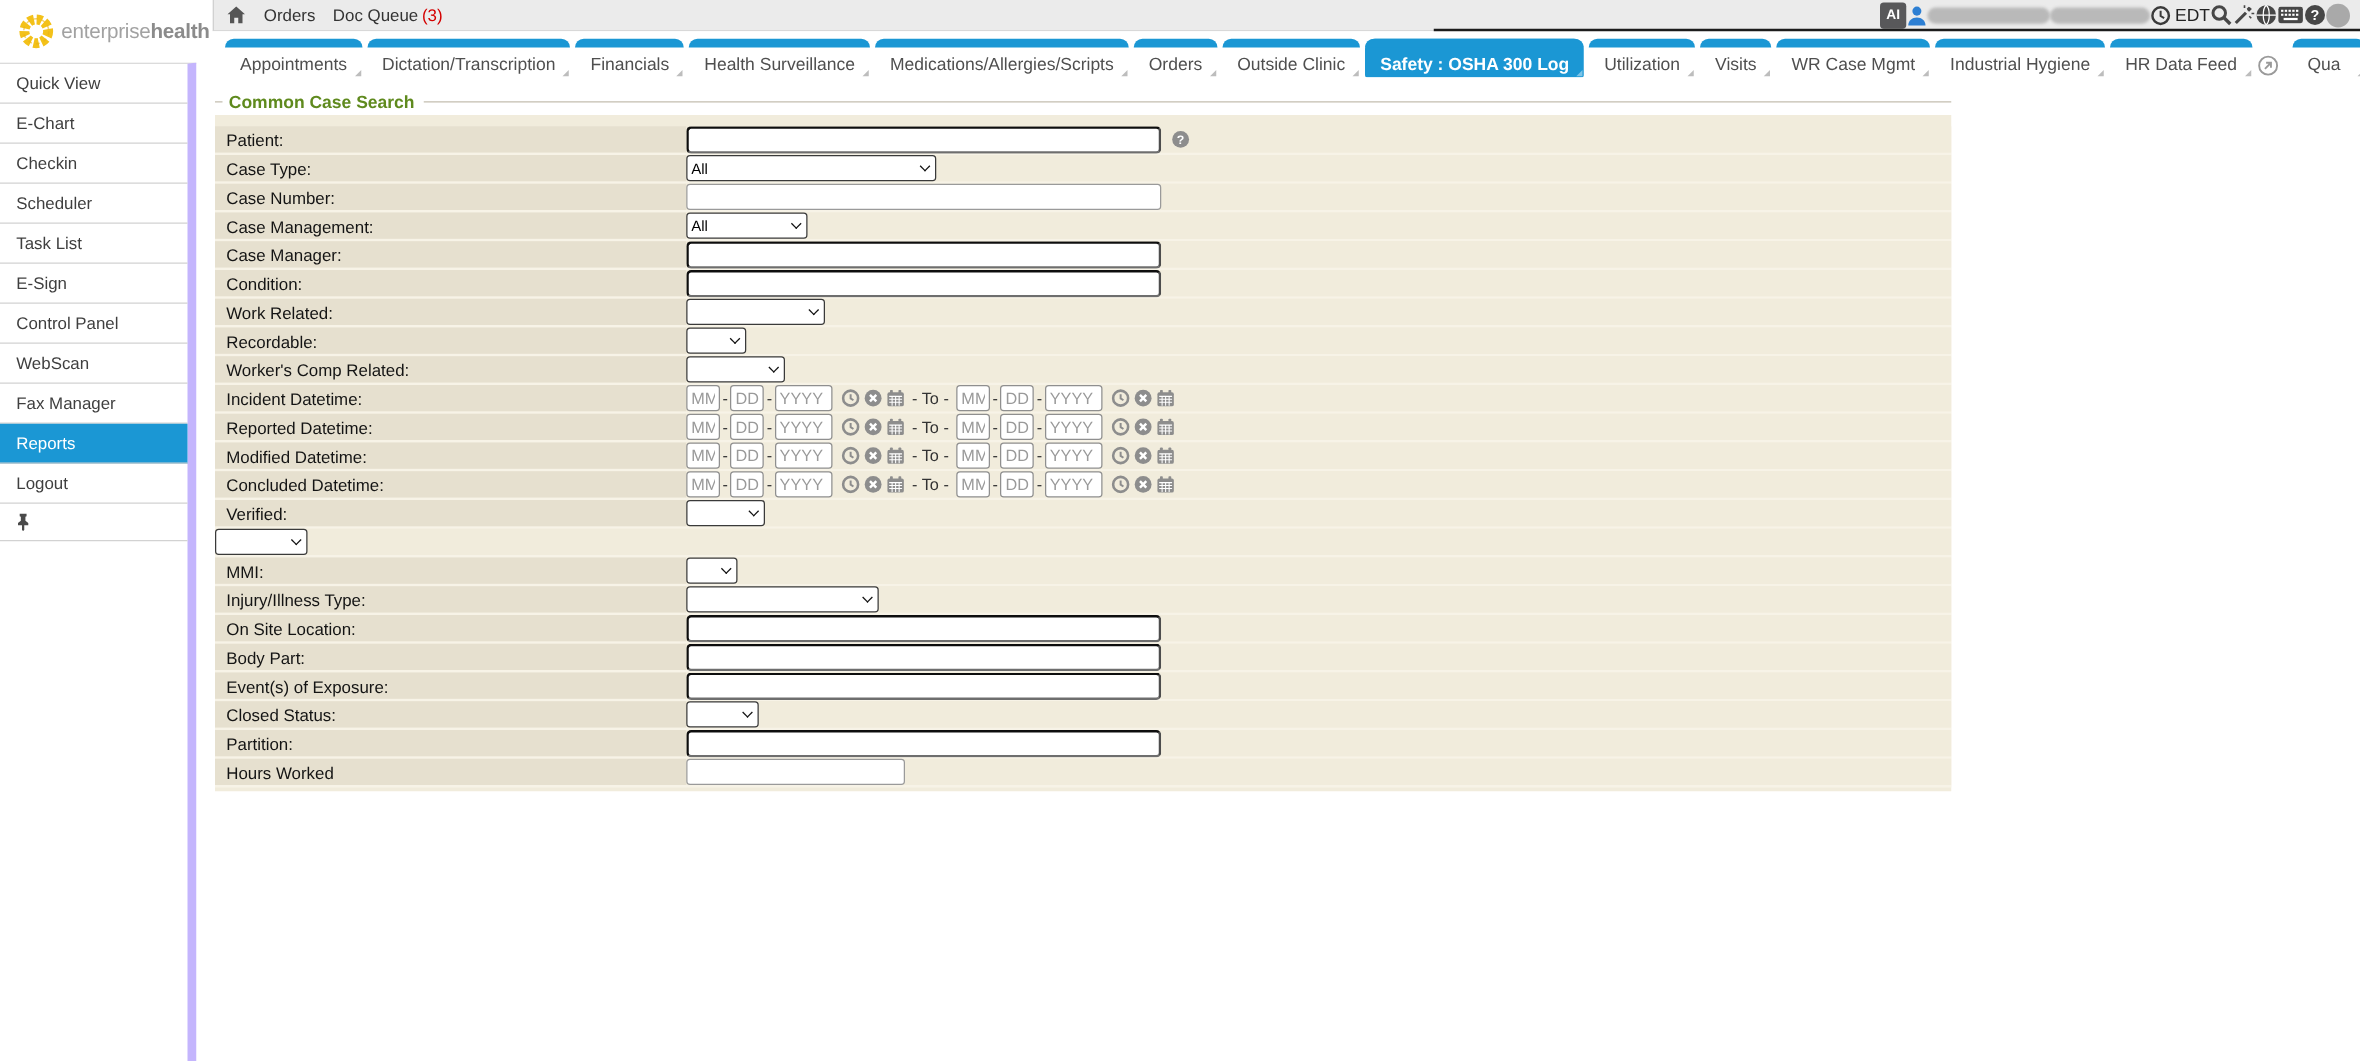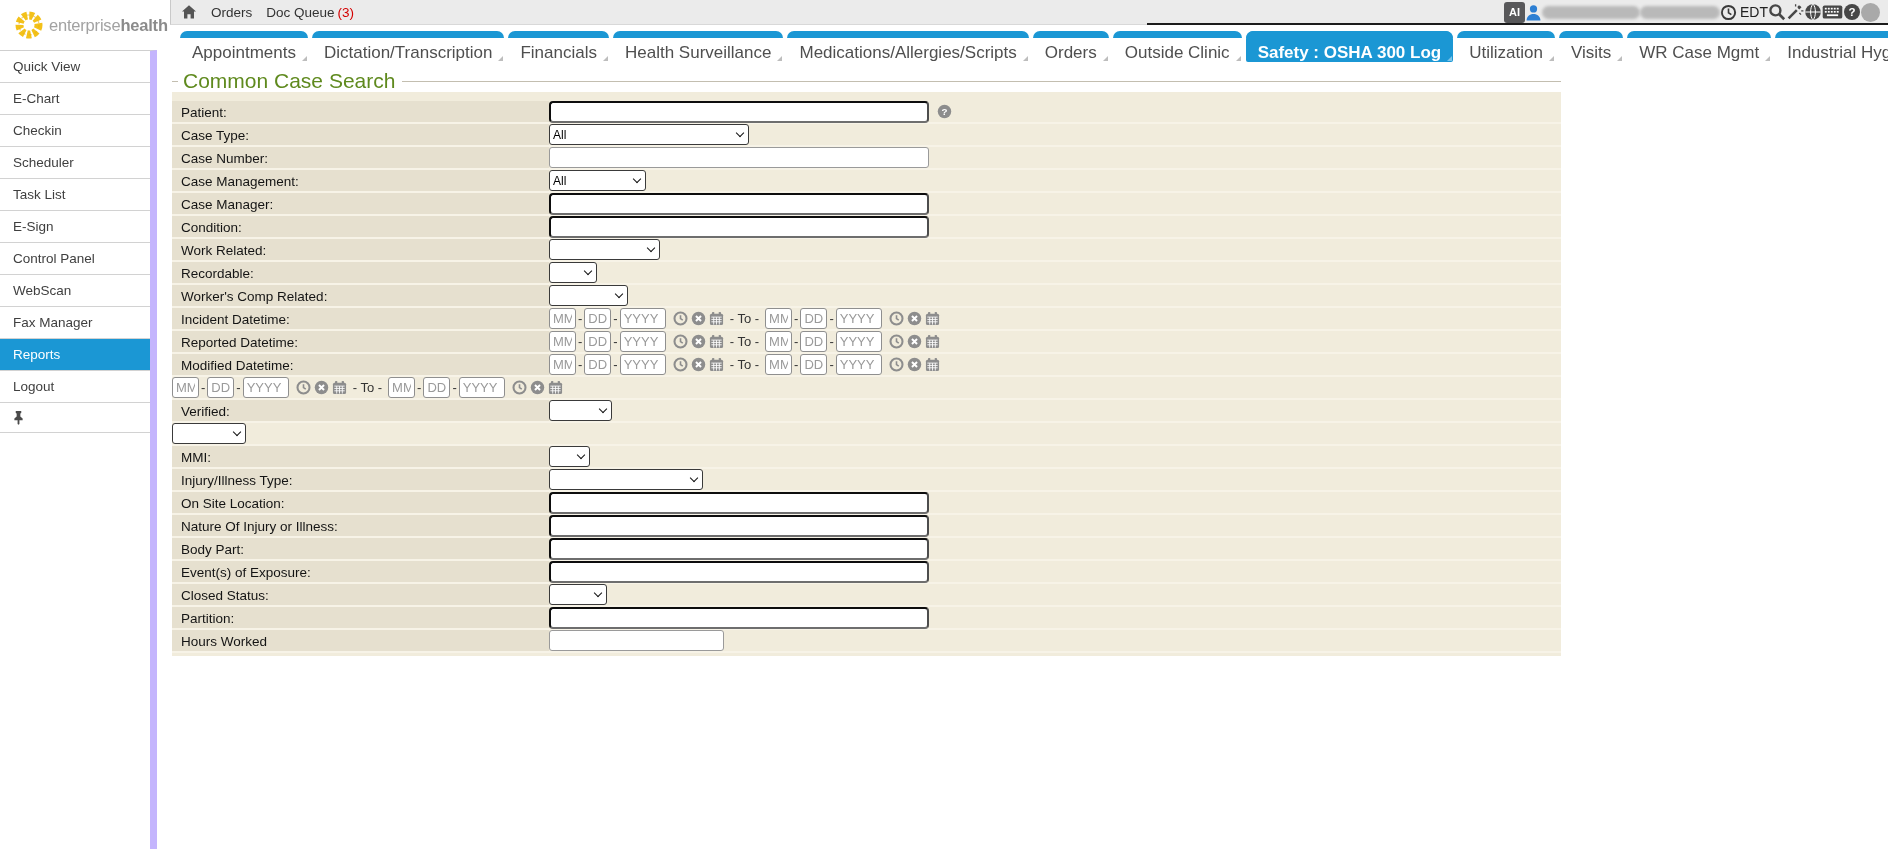--- a/index.html
+++ b/index.html
@@ -23,21 +23,21 @@
   .redact{display:inline-block;height:13px;border-radius:7px;background:#b9b9b9;filter:blur(1.4px);}
   .r1{width:98px;} .r2{width:80px;}
   .tz{display:inline-flex;align-items:center;gap:3px;color:#222;font-size:14px;}
   .avatar-circle{width:19px;height:19px;border-radius:50%;background:#a9a9a9;display:inline-block;}
   .ic{display:inline-flex;align-items:center;}
 
   
   .tabbar{position:absolute;left:170px;top:25px;right:0;height:37px;background:#fff;
     display:flex;align-items:flex-start;padding:6px 6px 0 10px;gap:4px;overflow:hidden;}
   .tab{position:relative;height:31px;padding:12px 12px 0;background:#fff;border-radius:8px 8px 2px 2px;
-    font-size:17px;color:#4f4f4f;white-space:nowrap;cursor:pointer;flex:0 0 auto;}
+    font-size:14px;color:#4f4f4f;white-space:nowrap;cursor:pointer;flex:0 0 auto;}
   .tab::before{content:'';position:absolute;top:0;left:0;right:0;height:7px;background:#1b97d4;
     border-radius:8px 8px 0 0;}
   .tab::after{content:'';position:absolute;right:1px;bottom:1px;width:0;height:0;border-style:solid;
     border-width:0 0 5px 5px;border-color:transparent transparent #bdbdbd transparent;}
   .tab.active{background:#1b97d4;color:#fff;font-weight:bold;}
   .tab.active::after{border-color:transparent transparent #7cc4e8 transparent;}
   .tab.pinned{margin-left:auto;margin-right:-10px;min-width:58px;}
   .tab-ext{margin-top:13px;cursor:pointer;}
 
   
@@ -46,21 +46,21 @@
   .side-item{height:32px;line-height:32px;padding-left:13px;font-size:13.5px;color:#3f3f3f;
     border-bottom:1px solid #d2d2d2;cursor:pointer;white-space:nowrap;}
   .side-item.active{background:#1b97d4;color:#fff;}
   .pin-row{display:flex;align-items:center;height:30px;}
 
   
   .main{position:absolute;left:157px;top:62px;right:0;bottom:0;background:#fff;overflow:hidden;}
   .fieldset{margin:8px 0 0 15px;width:1389px;}
   .legend-row{display:flex;align-items:center;height:22px;}
   .legend-tick{width:6px;height:1px;background:#c3beb0;margin-right:5px;}
-  .legend{color:#5f8a1e;font-weight:normal;font-size:21px;padding-right:7px;white-space:nowrap;}
+  .legend{color:#5f8a1e;font-weight:bold;font-size:14px;padding-right:7px;white-space:nowrap;}
   .legend-line{flex:1;height:1px;background:#c3beb0;}
   .rows{background:#f1ecdc;padding-top:9px;padding-bottom:3px;}
   .frow{display:flex;height:23px;border-bottom:2px solid #f7f3e7;}
   .flabel{width:377px;background:#e6e0cf;font-size:13.5px;color:#141414;line-height:23px;
     padding-left:9px;flex:0 0 auto;white-space:nowrap;}
   .fctrl{flex:1;display:flex;align-items:center;background:#f1ecdc;}
 
   .inp-strong{height:22px;border:2px solid #0d0d0d;border-right-color:#4d4d4d;border-bottom-color:#6e6e6e;
     border-radius:4px;background:#fff;font-size:13px;padding:0 4px;outline:none;}
   .inp-light{height:21px;border:1px solid #9a9a9a;border-radius:3px;background:#fff;font-size:13px;
@@ -442,20 +442,21 @@
               <svg viewBox="0 0 16 16" width="15" height="15">
                 <rect x="1" y="3" width="14" height="12" rx="1.6" fill="#8d8d8d"></rect>
                 <rect x="3.2" y="1" width="2.4" height="3.4" rx="0.7" fill="#8d8d8d"></rect>
                 <rect x="10.4" y="1" width="2.4" height="3.4" rx="0.7" fill="#8d8d8d"></rect>
                 <path d="M2.5 6.5h11M2.5 9h11M2.5 11.5h11M5 6.5v8M8 6.5v8M11 6.5v8" stroke="#fff" stroke-width="0.9"></path>
               </svg>
             </span>
           </div>
         </div>
         <div class="frow">
+          <div class="flabel">Concluded Datetime:</div>
           <div class="fctrl">
             <input type="text" class="dt" placeholder="MM" style="width: 27px;">
             <span class="dash">-</span>
             <input type="text" class="dt" placeholder="DD" style="width: 27px;">
             <span class="dash">-</span>
             <input type="text" class="dt" placeholder="YYYY" style="width: 46px;">
             <span class="dticon first">
               <svg viewBox="0 0 16 16" width="15" height="15">
                 <circle cx="8" cy="8" r="6.4" fill="none" stroke="#8d8d8d" stroke-width="2.2"></circle>
                 <path d="M8 4.6V8.2l2.4 1.6" fill="none" stroke="#8d8d8d" stroke-width="1.7"></path>
@@ -521,26 +522,20 @@
           </div>
         </div>
         <div class="frow">
           <div class="flabel">Injury/Illness Type:</div>
           <div class="fctrl">
             <span class="selwrap" style="width: 154px;"><select><option></option></select><span class="chev"></span></span>
           </div>
         </div>
         <div class="frow">
           <div class="flabel">On Site Location:</div>
-          <div class="fctrl">
-            <input type="text" class="inp-strong" style="width: 380px;">
-          </div>
-        </div>
-        <div class="frow">
-          <div class="flabel">Nature Of Injury or Illness:</div>
           <div class="fctrl">
             <input type="text" class="inp-strong" style="width: 380px;">
           </div>
         </div>
         <div class="frow">
           <div class="flabel">Body Part:</div>
           <div class="fctrl">
             <input type="text" class="inp-strong" style="width: 380px;">
           </div>
         </div>

